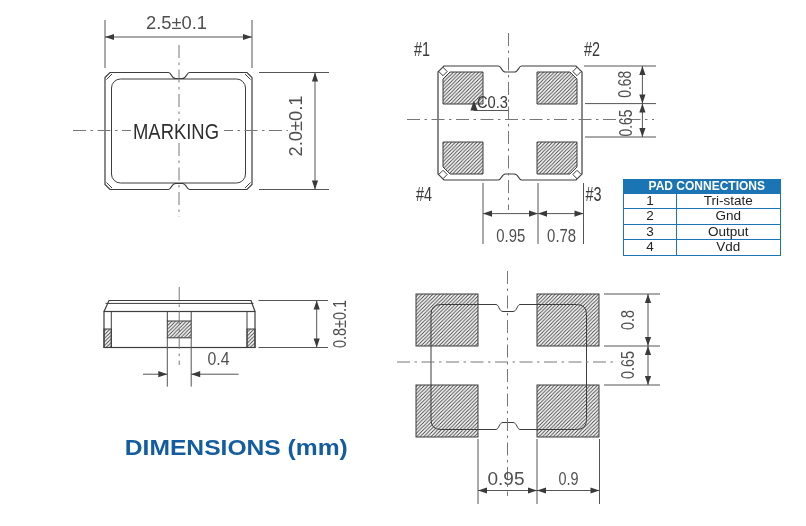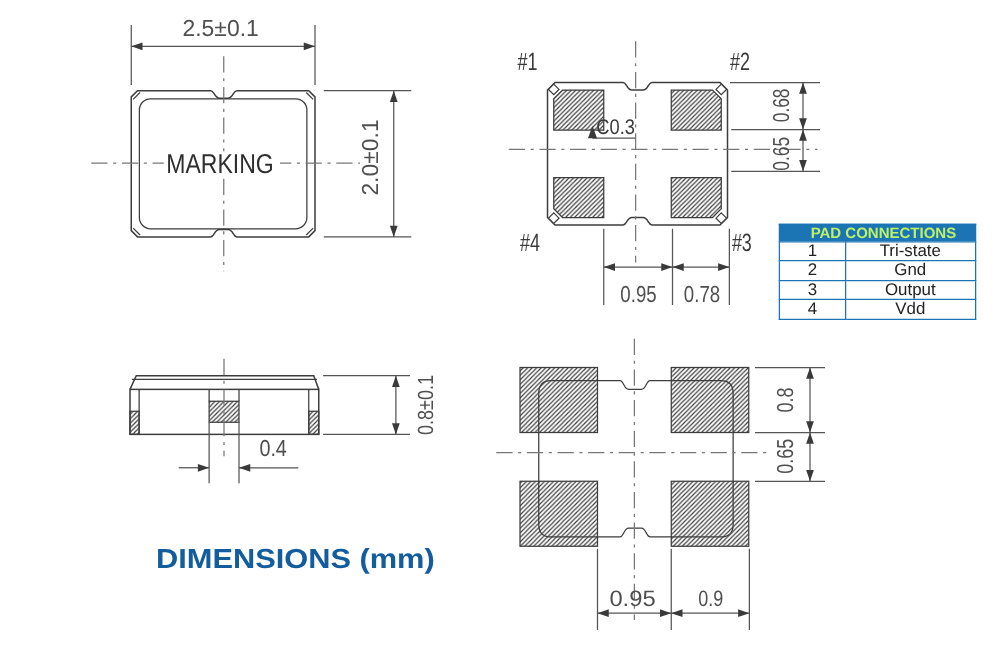--- a/index.html
+++ b/index.html
@@ -1,21 +1,21 @@
 <!DOCTYPE html>
 <html><head>
 <meta charset="utf-8">
 <style>
   html,body { margin:0; padding:0; background:#ffffff; }
   #page { position:relative; width:806px; height:526px; background:#ffffff;
           font-family:"Liberation Sans", sans-serif; overflow:hidden; }
   svg text { font-family:"Liberation Sans", sans-serif; }
   #padtable { position:absolute; left:623px; top:178.5px; width:157.5px;
     border-collapse:collapse; font-family:"Liberation Sans", sans-serif; }
-  #padtable th { background:#1b74b4; color:#bef264; font-size:12px; padding-left:10px !important; font-weight:bold; line-height:13.2px;
+  #padtable th { background:#1b74b4; color:#ffffff; font-size:12px; padding-left:10px !important; font-weight:bold; line-height:13.2px;
     padding:0; height:13.2px; border:1.5px solid #1b74b4; }
   #padtable td { border:1.5px solid #1b74b4; text-align:center; font-size:13.5px; line-height:14.6px;
     color:#222; height:14.6px; padding:0; }
   #padtable td.n { width:52px; }
 </style>
 </head>
 <body>
 <div id="page">
 <svg width="806" height="526" viewBox="0 0 806 526">
 <defs>

